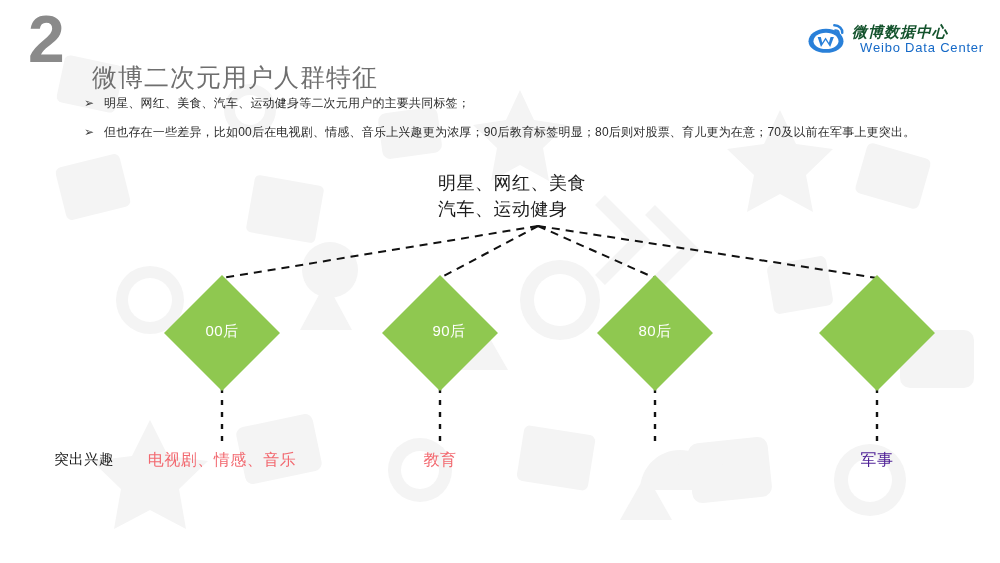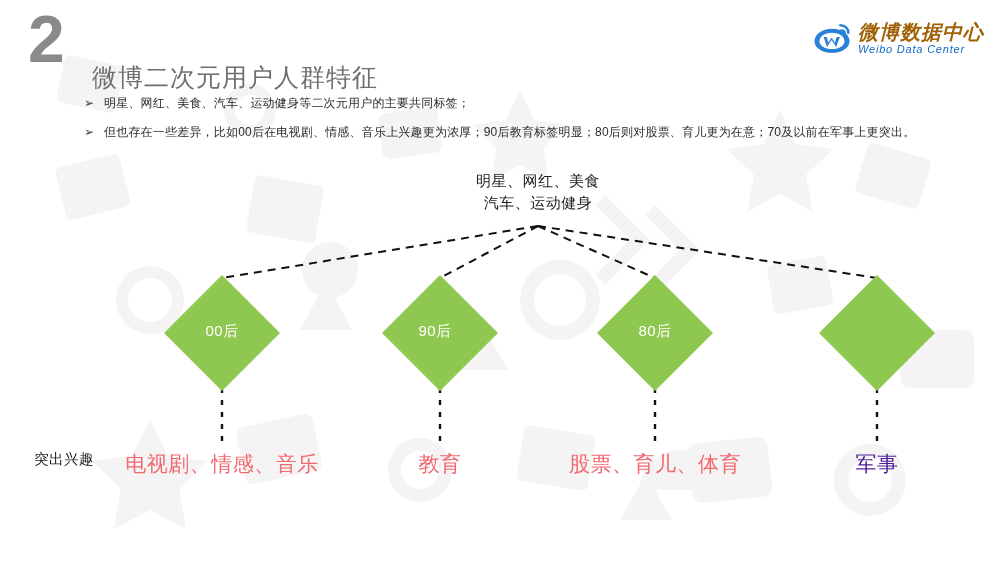--- a/index.html
+++ b/index.html
@@ -58,32 +58,32 @@
     position: absolute;
     right: 16px; top: 22px;
     display: flex;
     align-items: center;
     gap: 6px;
     z-index: 4;
   }
   #logo .mark { width: 40px; height: 34px; flex: none; }
   #logo .words { line-height: 1.05; }
   #logo .cn {
-    font-size: 20px;
+    font-size: 15px;
     font-weight: bold;
-    color: #a16207;
+    color: #14532d;
     letter-spacing: 1px;
     font-style: italic;
   }
   #logo .en {
-    font-size: 11px;
+    font-size: 13px;
     color: #1569c7;
     letter-spacing: 0.8px;
-    font-style: italic;
     margin-top: 1px;
+    margin-left: 8px;
   }
 
   
   #bullets {
     position: absolute;
     left: 84px; top: 92px;
     width: 880px;
     z-index: 3;
   }
   .bullet {
@@ -117,28 +117,28 @@
   .row-label {
     position: absolute;
     z-index: 3;
     font-size: 14.5px;
     color: #1c1c1c;
     line-height: 1.35;
     text-align: center;
     letter-spacing: 0.4px;
   }
   #label-common { left: 14px; top: 184px; width: 120px; }
-  #label-standout { left: 4px; top: 450px; width: 120px; }
+  #label-standout { left: 24px; top: 450px; width: 120px; }
 
   #hub-text {
     position: absolute;
     left: 438px; top: 170px;
     width: 200px;
-    text-align: center;
-    font-size: 15px;
+    text-align: left;
+    font-size: 18px;
     color: #1c1c1c;
     line-height: 1.45;
     letter-spacing: 0.5px;
     z-index: 3;
   }
 
   .diamond {
     position: absolute;
     width: 82px;
     height: 82px;
@@ -154,21 +154,21 @@
     font-size: 15px;
     line-height: 1.25;
     letter-spacing: 0.5px;
     z-index: 3;
   }
 
   .standout {
     position: absolute;
     text-align: center;
     color: #F2686F;
-    font-size: 21px;
+    font-size: 16px;
     letter-spacing: 0.5px;
     white-space: nowrap;
     z-index: 3;
   }
 </style>
 </head>
 <body>
 
 <div id="slide">
 
@@ -269,31 +269,30 @@
     <div>明星、网红、美食</div>
     <div>汽车、运动健身</div>
   </div>
 
   <div class="diamond" style="left: 181px; top: 292px; background: rgb(143, 200, 80);"></div>
   <div class="diamond-label" style="left:157px; top:322px;">
     <div>00后</div>
   </div>
 
   <div class="diamond" style="left: 399px; top: 292px; background: rgb(143, 200, 80);"></div>
-  <div class="diamond-label" style="left:370px; top:322px;">
+  <div class="diamond-label" style="left:384px; top:322px;">
     <div>90后</div>
   </div>
 
   <div class="diamond" style="left: 614px; top: 292px; background: rgb(143, 200, 80);"></div>
   <div class="diamond-label" style="left:590px; top:322px;">
     <div>80后</div>
   </div>
 
   <div class="diamond" style="left: 836px; top: 292px; background: rgb(143, 200, 80);"></div>
   <div class="diamond-label" style="left:812px; top:313px;">
   </div>
 
   <div class="standout" style="left: 122px; top: 450px; width: 200px; color: rgb(242, 104, 111);">电视剧、情感、音乐</div>
   <div class="standout" style="left: 380px; top: 450px; width: 120px; color: rgb(242, 104, 111);">教育</div>
-  <div class="standout" style="left: 565px; top: 450px; width: 180px; color: rgb(242, 104, 111);">股票、育儿、体育</div>
   <div class="standout" style="left: 817px; top: 450px; width: 120px; color: #4c1d95;">军事</div>
 
 </div>
 
 </body></html>

